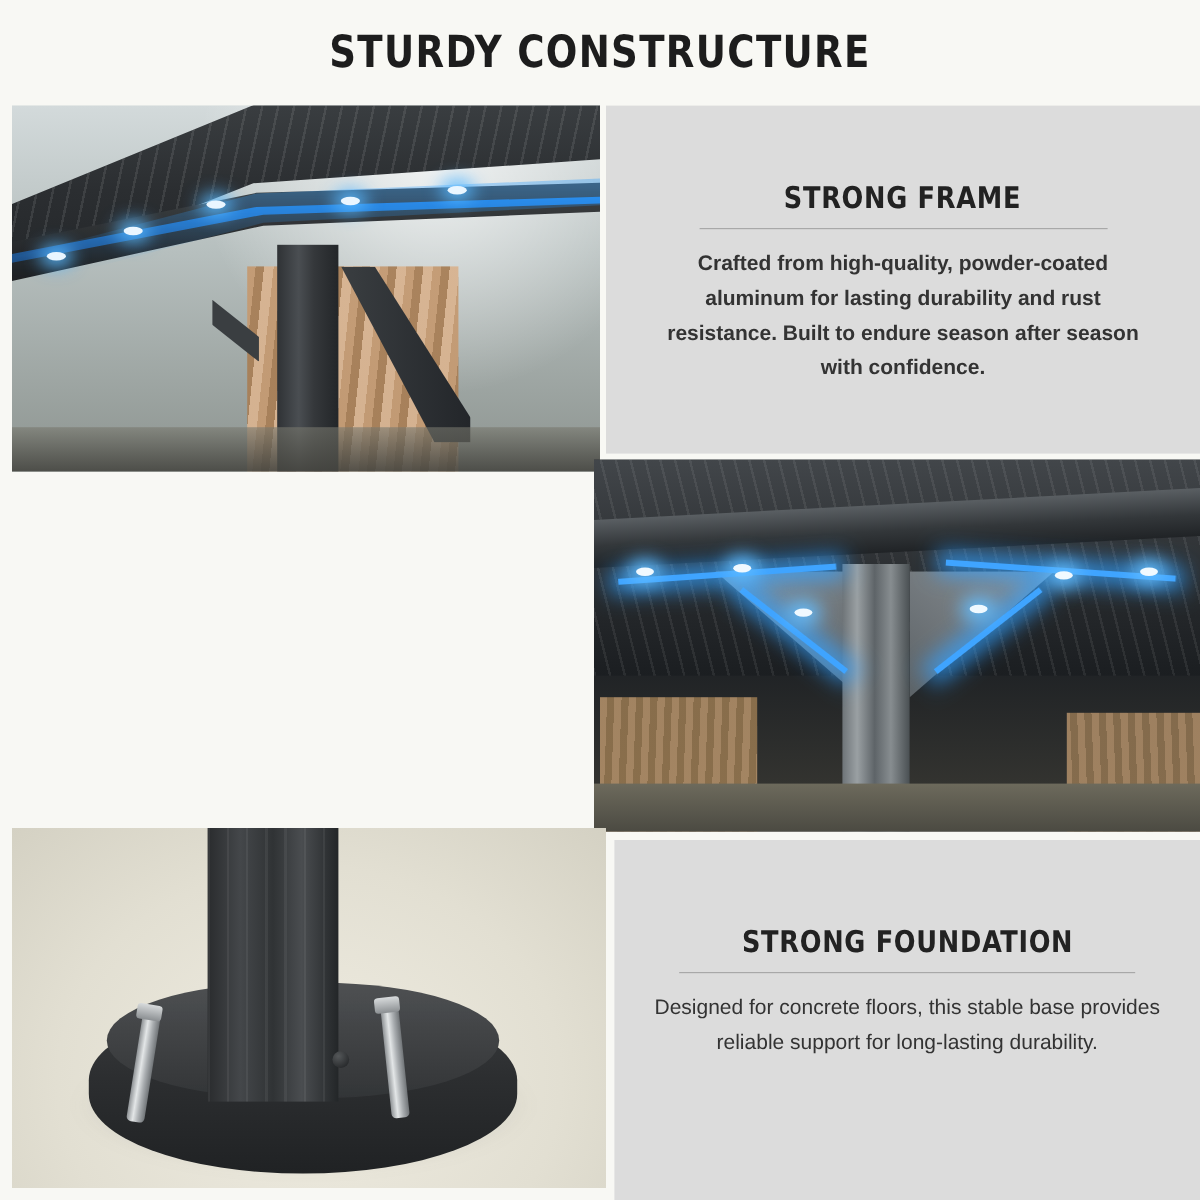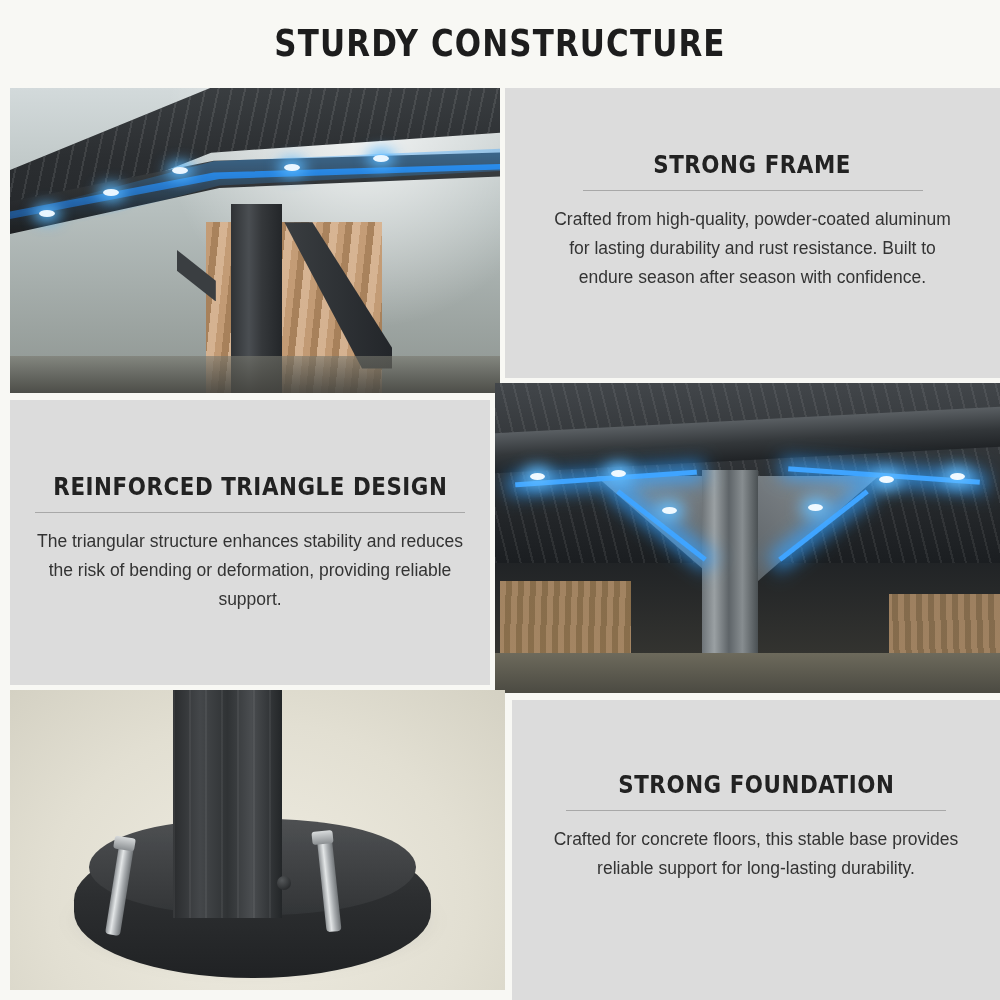--- a/index.html
+++ b/index.html
@@ -236,21 +236,21 @@
     border-radius: 3px;
   }
   #photo-base .screw {
     position: absolute; width: 14px; height: 14px; border-radius: 50%;
     background: radial-gradient(circle at 35% 30%, #55585a, #1b1d1f);
   }
 
   
   #panel-strong-frame { left: 505px; top: 88px; width: 495px; height: 290px; padding-top: 62px; }
   #panel-strong-frame .divider { width: 340px; }
-  #panel-strong-frame p { width: 420px; }
+  #panel-strong-frame p { width: 420px; font-weight: bold; }
 
   #panel-triangle { left: 10px; top: 400px; width: 480px; height: 285px; padding-top: 72px; }
   #panel-triangle .divider { width: 430px; }
   #panel-triangle p { width: 430px; }
 
   #panel-foundation { left: 512px; top: 700px; width: 488px; height: 362px; padding-top: 70px; }
   #panel-foundation .divider { width: 380px; }
   #panel-foundation p { width: 440px; }
 </style>
 </head>
@@ -278,25 +278,20 @@
     <div class="brace"></div>
     <div class="ground"></div>
   </div>
 
   <div class="panel text-panel" id="panel-strong-frame">
     <h2>STRONG FRAME</h2>
     <div class="divider"></div>
     <p>Crafted from high-quality, powder-coated aluminum for lasting durability and rust resistance. Built to endure season after season with confidence.</p>
   </div>
 
-  <div class="panel text-panel" id="panel-triangle">
-    <h2>REINFORCED TRIANGLE DESIGN</h2>
-    <div class="divider"></div>
-    <p>The triangular structure enhances stability and reduces the risk of bending or deformation, providing reliable support.</p>
-  </div>
 
   <div class="photo" id="photo-triangle">
     <div class="ceiling"></div>
     <div class="ceil-ribs"></div>
     <div class="beam"></div>
     <div class="tri-left"></div>
     <div class="tri-right"></div>
     <div class="post"></div>
 
     <div class="led-strip" style="left:4%;  top:30%; width:36%; transform:rotate(-4deg);"></div>
@@ -327,16 +322,16 @@
     <div class="bolt" style="left:22%; top:52%; height:90px; transform:rotate(9deg);"></div>
     <div class="bolt-head" style="left:21%; top:49%; transform:rotate(9deg);"></div>
     <div class="bolt" style="left:62%; top:50%; height:92px; transform:rotate(-6deg);"></div>
     <div class="bolt-head" style="left:61%; top:47%; transform:rotate(-6deg);"></div>
     <div class="screw" style="left:54%; top:62%;"></div>
   </div>
 
   <div class="panel text-panel" id="panel-foundation">
     <h2>STRONG FOUNDATION</h2>
     <div class="divider"></div>
-    <p>Crafted for concrete floors, this stable base provides reliable support for long-lasting durability.</p>
+    <p>Designed for concrete floors, this stable base provides reliable support for long-lasting durability.</p>
   </div>
 
 </div>
 
 </body></html>

